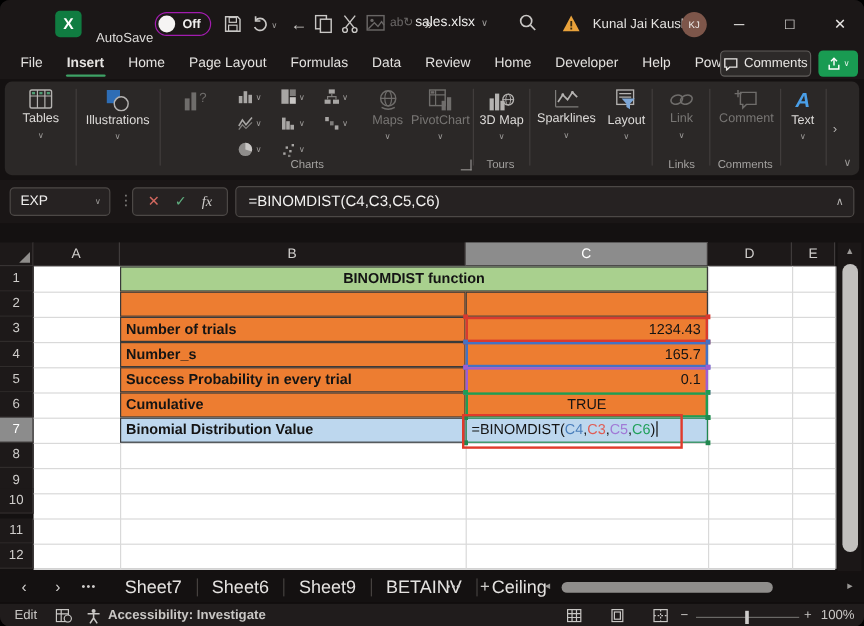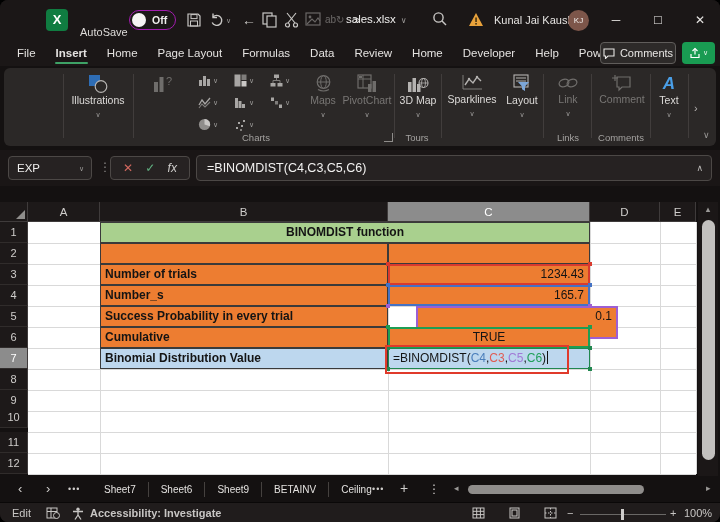--- a/index.html
+++ b/index.html
@@ -48,21 +48,21 @@
   
   .fbar{position:absolute;left:0;top:150px;width:720px;height:36px;background:#1a1616;}
   .namebox{position:absolute;left:8px;top:6px;width:84px;height:24px;background:#262222;border:1px solid #4c4846;
            border-radius:4px;color:#f0efee;font-size:11.5px;line-height:22px;padding-left:8px;}
   .namebox .chv{position:absolute;right:7px;top:1px;}
   .fx-dots{position:absolute;left:99px;top:10px;color:#8a8886;font-size:12px;}
   .fxgroup{position:absolute;left:110px;top:6px;width:80px;height:24px;background:#262222;border:1px solid #4c4846;
            border-radius:4px;display:flex;align-items:center;justify-content:space-around;padding:0 6px;}
   .fx-x{color:#d2685f;font-size:12px;}
   .fx-ck{color:#5fae7f;font-size:12px;}
-  .fx-fx{color:#cfcdcb;font-size:12px;font-style:italic;font-family:Liberation Sans, sans-serif;}
+  .fx-fx{color:#cfcdcb;font-size:12px;font-style:italic;font-family:Liberation Serif, serif;}
   .finput{position:absolute;left:196px;top:5px;width:516px;height:26px;background:#262222;border:1px solid #4c4846;
           border-radius:4px;color:#f2f1f0;font-size:12.5px;line-height:24px;padding-left:10px;}
   .finput .expand{position:absolute;right:8px;top:0;color:#b8b6b4;font-size:9px;}
   
   .sheet{position:absolute;left:0;top:186px;width:720px;height:291px;background:#141111;}
   .hdr{position:absolute;background:#1d1919;color:#cfcdcb;font-size:11.5px;text-align:center;line-height:20px;
        border-right:1px solid #3f3b3b;border-bottom:1px solid #3f3b3b;}
   .hdr.sel{background:#8c8c8c;color:#fff;}
   .rowhdr{position:absolute;background:#1d1919;color:#cfcdcb;font-size:11px;text-align:center;
           border-right:1px solid #3f3b3b;border-bottom:1px solid #302c2b;}
@@ -71,21 +71,21 @@
   .cell{position:absolute;font-size:12px;color:#141414;line-height:19px;padding:0 4px;white-space:nowrap;overflow:hidden;}
   .handle{position:absolute;width:4px;height:4px;z-index:6;}
   .annot{position:absolute;border:2px solid #e03a2b;z-index:8;background:transparent;}
   .vsb{position:absolute;left:698px;top:16px;width:20px;height:274px;background:#1b1717;}
   .vsb-thumb{position:absolute;left:4px;top:18px;width:13px;height:240px;background:#c2c0be;border-radius:7px;}
   .vsb-up{position:absolute;left:0;top:2px;width:20px;text-align:center;color:#9a9896;font-size:9px;}
   
   .tabbar{position:absolute;left:0;top:477px;width:720px;height:25px;background:#141111;color:#d6d4d2;}
   .tnav{position:absolute;top:4px;font-size:13px;color:#cfcdcb;}
   #stabs{position:absolute;left:92px;top:0;height:25px;display:flex;align-items:center;}
-  .stab{font-size:10px;color:#e4e2e0;padding:0 12px;border-right:1px solid #45413f;height:15px;line-height:15px;}
+  .stab{font-size:15px;color:#e4e2e0;padding:0 12px;border-right:1px solid #45413f;height:15px;line-height:15px;}
   .stab:last-child{border-right:none;}
   .dots{font-size:9px;letter-spacing:1px;color:#cfcdcb;}
   .hsb{position:absolute;left:468px;top:8px;width:176px;height:9px;background:#8f8d8b;border-radius:5px;}
   
   .statusbar{position:absolute;left:0;top:502px;width:720px;height:20px;background:#201c1c;border-top:1px solid #0a0808;
              color:#c8c6c4;font-size:11px;}
   .sb-ico{position:absolute;top:4px;}
   .zoom-track{position:absolute;left:580px;top:11px;width:86px;height:1px;background:#6a6866;}
   .zoom-thumb{position:absolute;left:621px;top:6px;width:3px;height:11px;background:#cfcdcb;}
 </style>
@@ -192,20 +192,35 @@
             <path d="M3.5,4 L6,1.5 L8.5,4" fill="none" stroke="#fff" stroke-width="1.2"></path>
           </svg>
         </span>
       <span class="chv" style="color:#dff2e6">∨</span>
     </div>
   </div>
 
   <div class="ribbon-band">
     <div class="ribbon-panel">
 
+      <div class="rbig" style="left:4px;width:52px">
+        <span class="ico">
+            <svg width="20" height="18" viewBox="0 0 20 18">
+              <rect x="1" y="1" width="18" height="15" rx="1.5" fill="none" stroke="#b5b3b1" stroke-width="1.2"></rect>
+              <line x1="1" y1="6" x2="19" y2="6" stroke="#b5b3b1"></line>
+              <line x1="7.2" y1="1" x2="7.2" y2="16" stroke="#b5b3b1"></line>
+              <line x1="13.4" y1="1" x2="13.4" y2="16" stroke="#b5b3b1"></line>
+              <rect x="2.6" y="2.6" width="2.6" height="2" fill="#4e9e74"></rect>
+              <rect x="8.8" y="2.6" width="2.6" height="2" fill="#4e9e74"></rect>
+              <rect x="15" y="2.6" width="2.6" height="2" fill="#4e9e74"></rect>
+            </svg>
+          </span>
+        <span>Tables</span>
+        <span class="chv">∨</span>
+      </div>
       <div class="rsep" style="left:59px"></div>
 
       <div class="rbig" style="left:62px;width:64px">
         <span class="ico">
             <svg width="20" height="19" viewBox="0 0 20 19">
               <rect x="1" y="1" width="11" height="11" fill="#2e6db5"></rect>
               <circle cx="13" cy="12.5" r="5.8" fill="#2b2827" stroke="#b5b3b1" stroke-width="1.2"></circle>
             </svg>
           </span>
         <span>Illustrations</span>
@@ -488,21 +503,21 @@
         <div class="handle" style="left:588px;top:76px;background:#d93a2e"></div>
         <div class="handle" style="left:386px;top:97px;background:#d93a2e"></div>
         <div class="handle" style="left:588px;top:97px;background:#d93a2e"></div>
         <div class="cell" style="left:100px;top:99px;width:288px;height:21px;z-index:4;background:#ed7d31;text-align:left;font-weight:bold;border:1px solid #3a3a3a;">Number_s</div>
         <div class="cell" style="left:388px;top:99px;width:202px;height:21px;z-index:4;background:#ed7d31;text-align:right;border:2px solid #4472c4;line-height:17px;">165.7</div>
         <div class="handle" style="left:386px;top:97px;background:#4472c4"></div>
         <div class="handle" style="left:588px;top:97px;background:#4472c4"></div>
         <div class="handle" style="left:386px;top:118px;background:#4472c4"></div>
         <div class="handle" style="left:588px;top:118px;background:#4472c4"></div>
         <div class="cell" style="left:100px;top:120px;width:288px;height:21px;z-index:4;background:#ed7d31;text-align:left;font-weight:bold;border:1px solid #3a3a3a;">Success Probability in every trial</div>
-        <div class="cell" style="left:388px;top:120px;width:202px;height:33px;z-index:4;background:#ed7d31;text-align:right;border:2px solid #9d5fd3;line-height:17px;margin-left:28px;">0.1</div>
+        <div class="cell" style="left:388px;top:120px;width:202px;height:33px;z-index:4;background:#ed7d31;text-align:right;border:2px solid #9d5fd3;line-height:17px;">0.1</div>
         <div class="handle" style="left:386px;top:118px;background:#9d5fd3"></div>
         <div class="handle" style="left:588px;top:118px;background:#9d5fd3"></div>
         <div class="handle" style="left:386px;top:139px;background:#9d5fd3"></div>
         <div class="handle" style="left:588px;top:139px;background:#9d5fd3"></div>
         <div class="cell" style="left:100px;top:141px;width:288px;height:21px;z-index:4;background:#ed7d31;text-align:left;font-weight:bold;border:1px solid #3a3a3a;">Cumulative</div>
         <div class="cell" style="left:388px;top:141px;width:202px;height:21px;z-index:4;background:#ed7d31;text-align:center;border:2px solid #1d9e54;line-height:17px;">TRUE</div>
         <div class="handle" style="left:386px;top:139px;background:#1d9e54"></div>
         <div class="handle" style="left:588px;top:139px;background:#1d9e54"></div>
         <div class="handle" style="left:386px;top:160px;background:#1d9e54"></div>
         <div class="handle" style="left:588px;top:160px;background:#1d9e54"></div>

